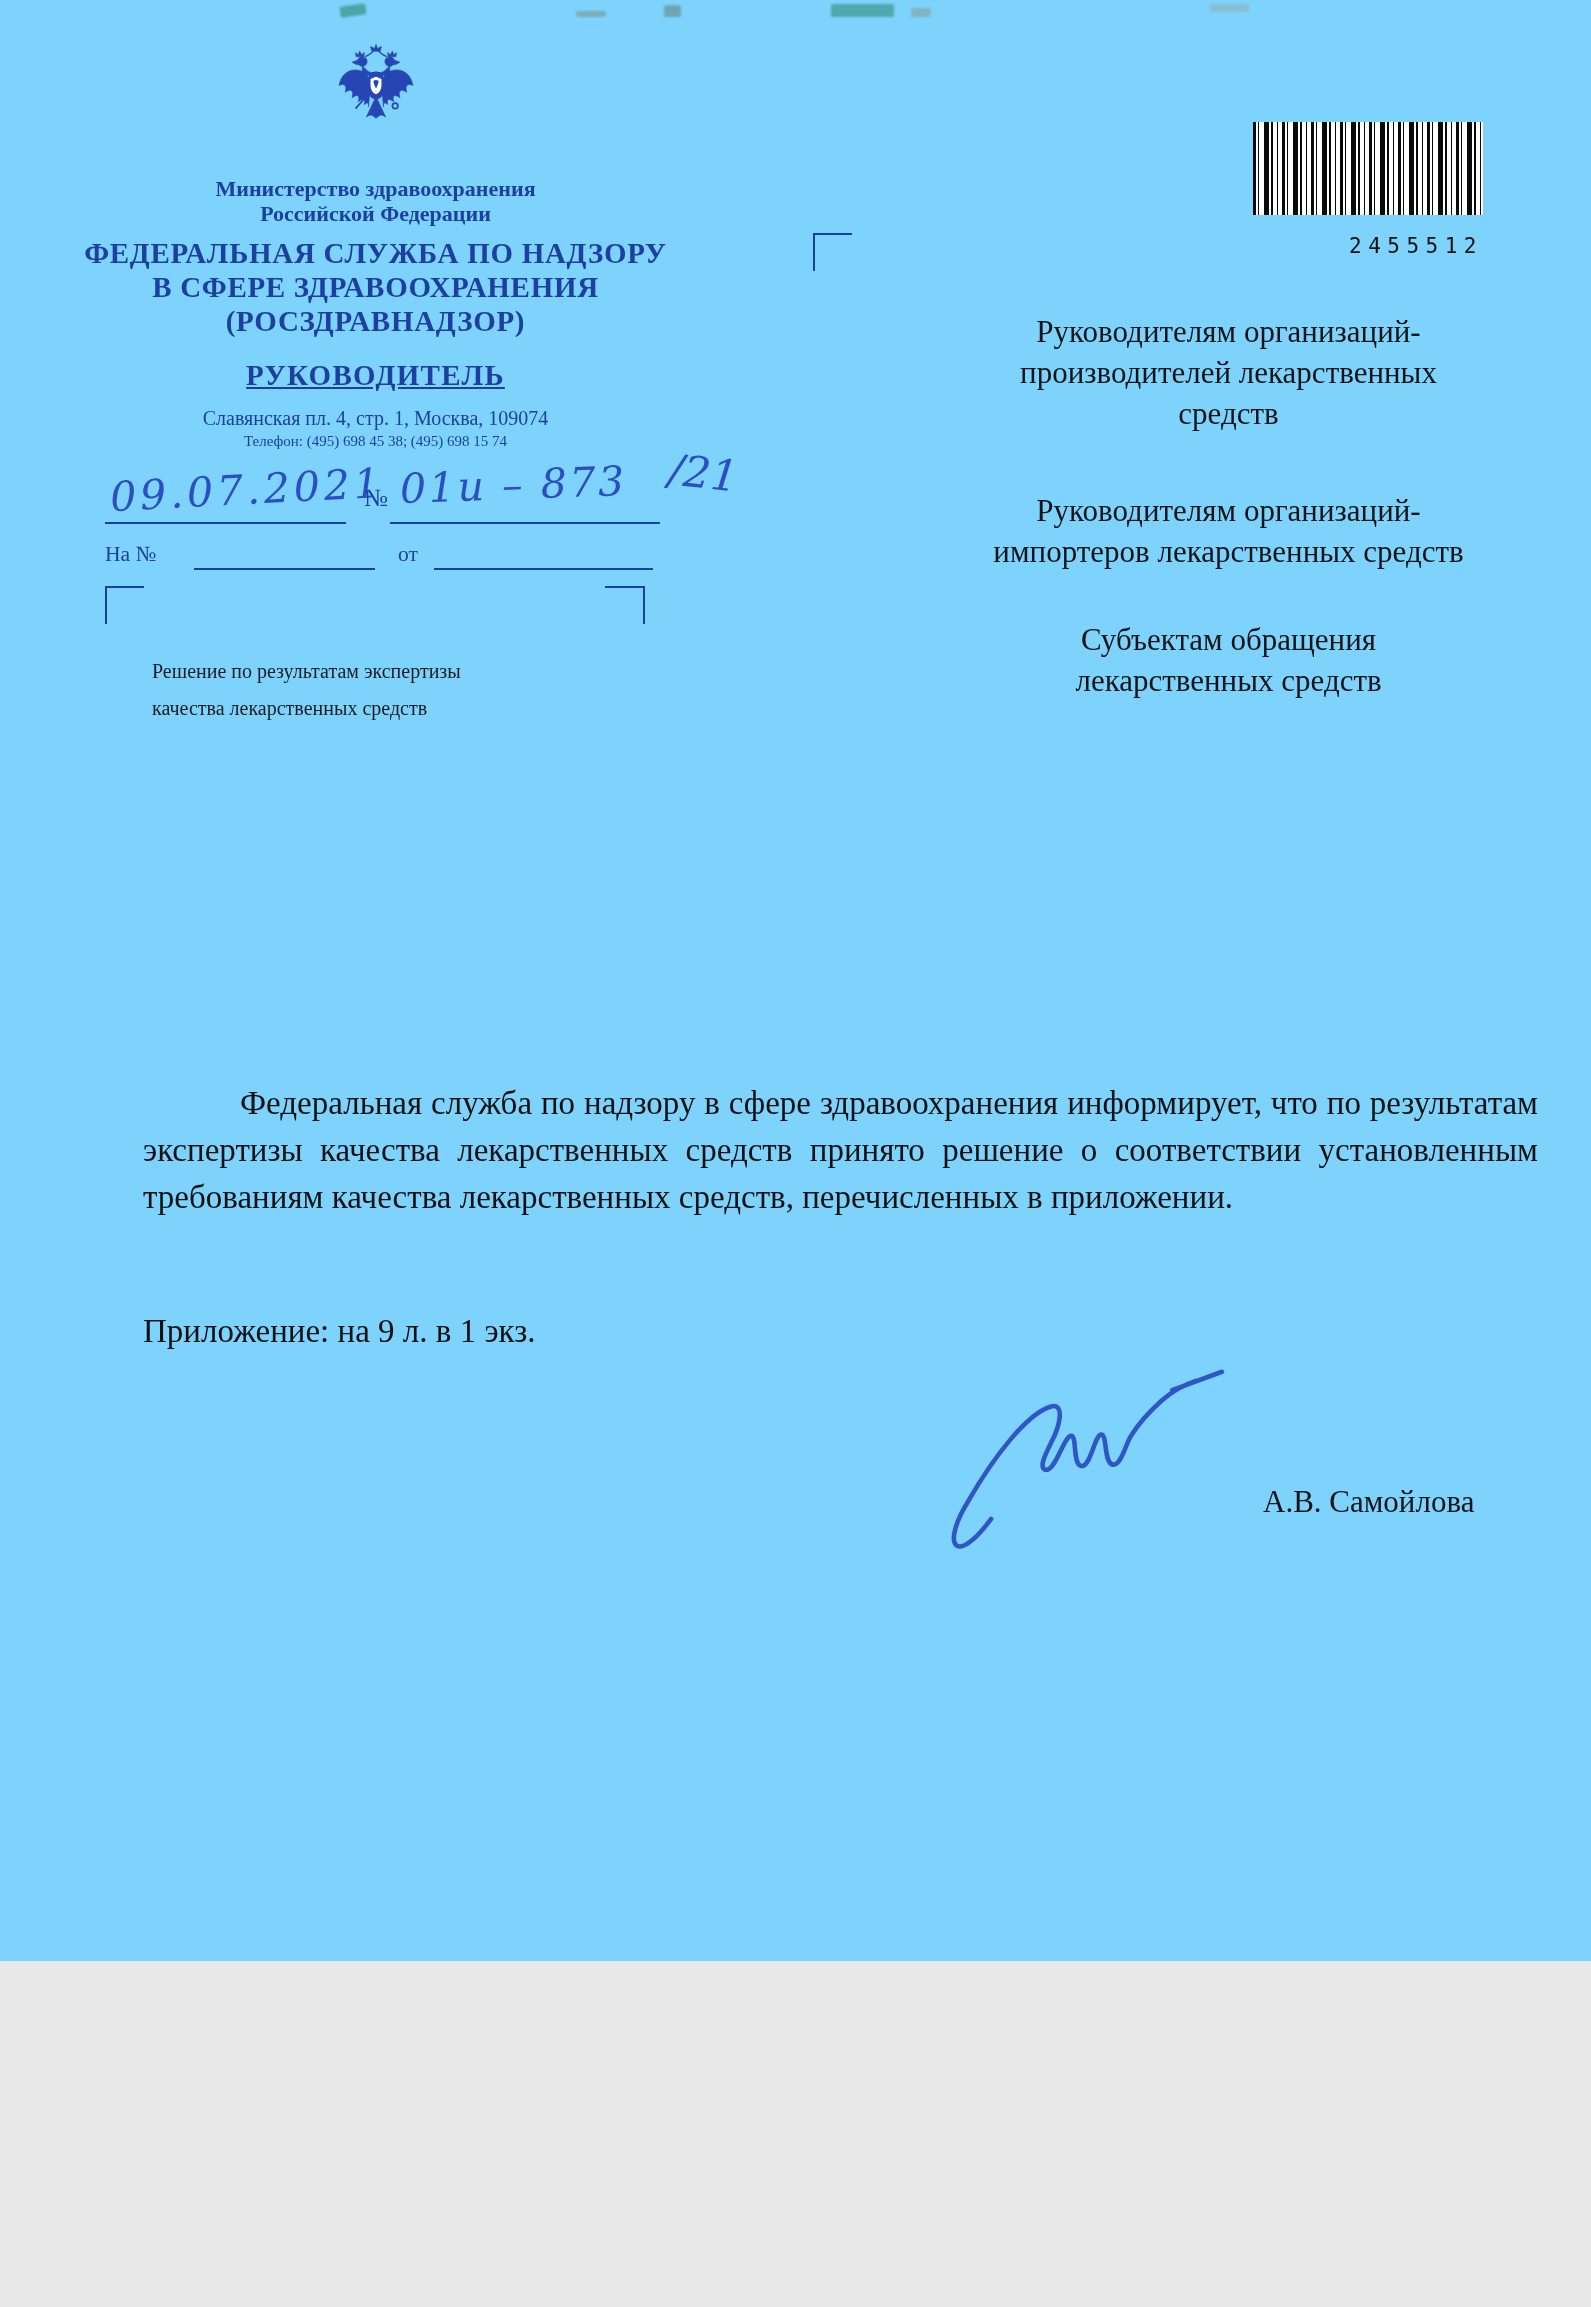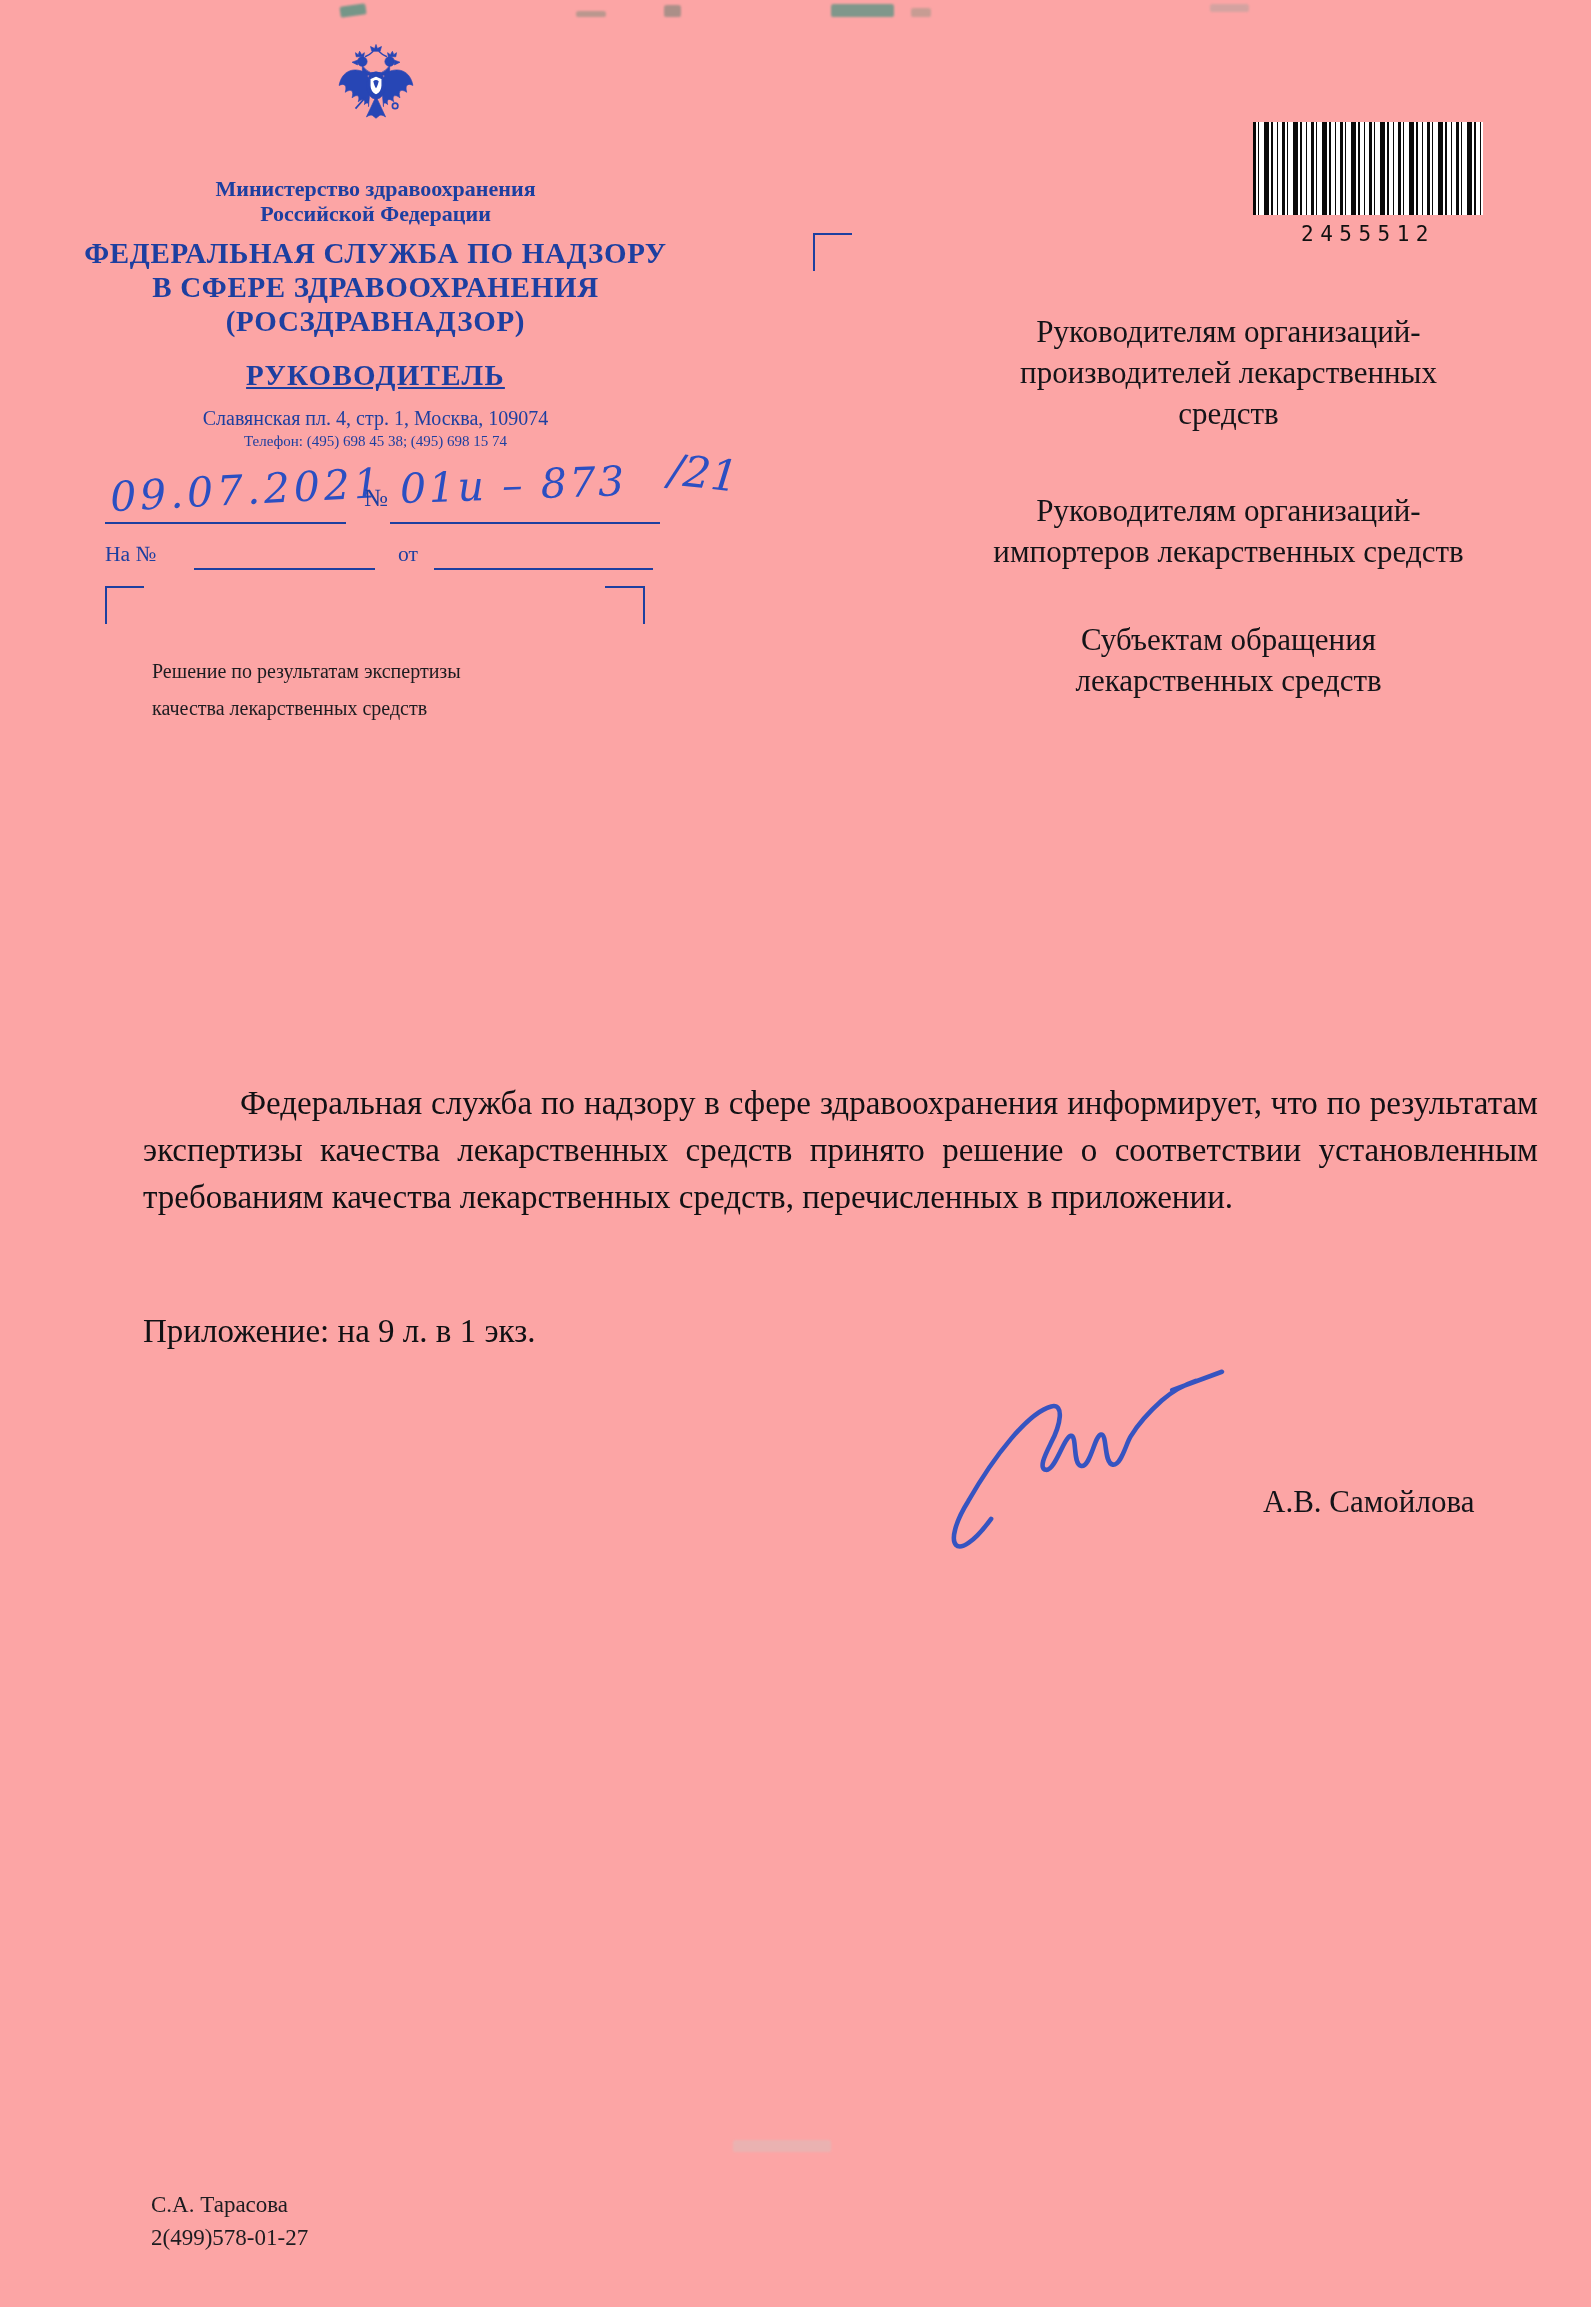--- a/index.html
+++ b/index.html
@@ -1,20 +1,20 @@
 <!DOCTYPE html>
 <html style="font-size:10.5px"><head>
 <meta charset="utf-8">
 <style>
   html,body{margin:0;padding:0;}
   body{background:#e8e8e8;}
   .page{
     position:relative;
-    width:1591px;height:2307px;
-    background:#fca5a5;
+    width:1591px;height:1961px;
+    background:#7dd3fc;
     overflow:hidden;
     font-family:"Liberation Serif", serif;
     color:#19191d;
   }
   
   .artifact{position:absolute;border-radius:2.6px;filter:blur(1px);}
   
   .letterhead{position:absolute;left:77px;top:19.6px;width:597px;height:445px;color:#1d3fa0;}
   .letterhead > div{position:absolute;left:0;right:0;text-align:center;}
   .emblem-wrap{top:0;height:135px;}
@@ -53,21 +53,21 @@
   .barcode-bars{
     width:230px;height:93px;
     background:repeating-linear-gradient(90deg,
       #0a0a0a 0 2.6px,#fff 2.6px 4.6px,
       #0a0a0a 4.6px 5.9px,#fff 5.9px 11px,
       #0a0a0a 11px 15.7px,#fff 15.7px 18.3px,
       #0a0a0a 18.3px 19.6px,#fff 19.6px 24px,
       #0a0a0a 24px 25.5px,#fff 25.5px 29px);
   }
   .barcode-number{
-    margin-top:7px;text-align:center;
+    margin-top:19px;text-align:right;
     font-family:"DejaVu Sans Mono", monospace;
     font-size:21px;letter-spacing:6.5px;color:#111;
   }
   
   .body-par{
     position:absolute;left:143px;top:1080px;width:1395px;
     font-size:33px;line-height:47px;text-align:justify;text-indent:97px;color:#111114;
   }
   .attachment{position:absolute;left:143px;top:1313px;font-size:33px;color:#111114;}
   

